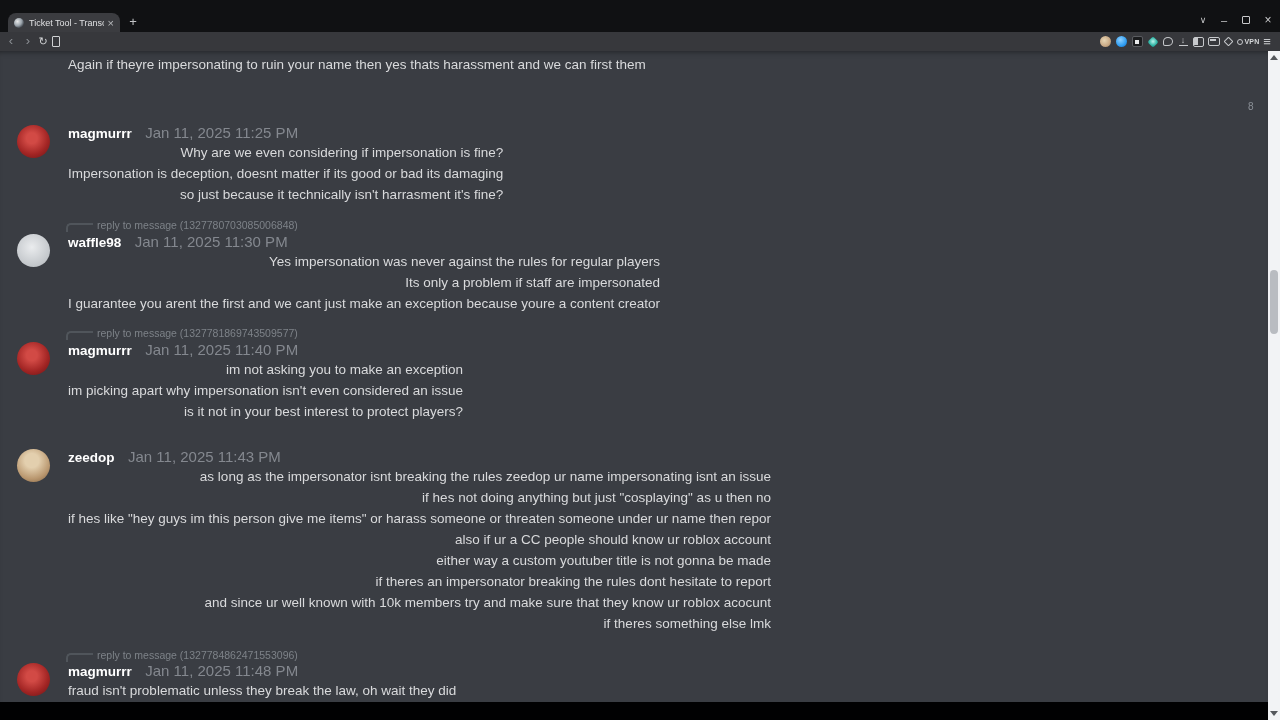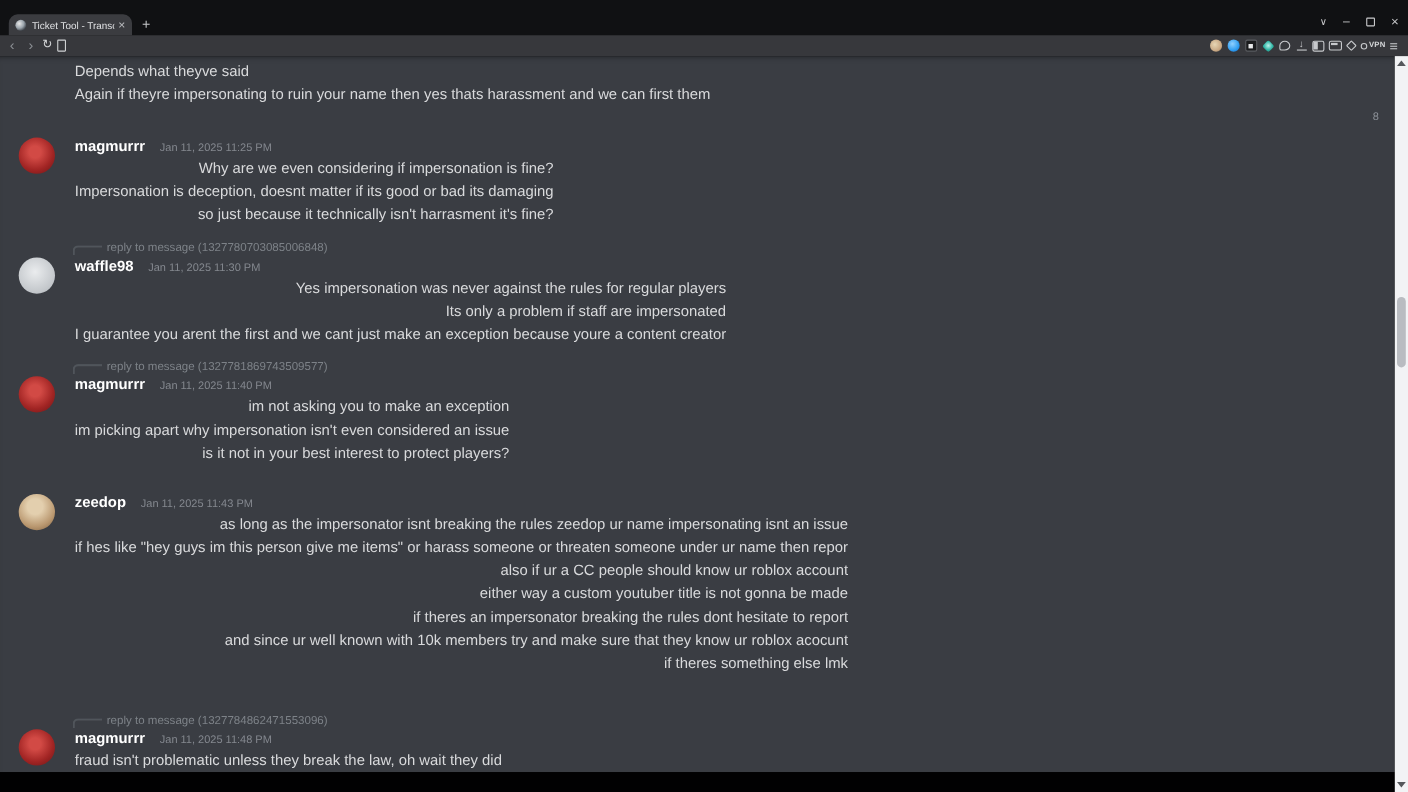--- a/index.html
+++ b/index.html
@@ -62,21 +62,21 @@
           box-shadow:inset 0 5px 6px -5px rgba(0,0,0,.55); }
   .bottom-bar { position:absolute; top:702px; left:0; width:1268px; height:18px; background:#010102; }
 
   .group { position:absolute; left:0; width:1268px; }
   .avatar { position:absolute; left:17px; top:1px; width:33px; height:33px; border-radius:50%; }
   .av-red   { background:radial-gradient(circle at 45% 40%, #d24a45 20%, #a22524 60%, #6d1516 95%); }
   .av-light { background:radial-gradient(circle at 45% 40%, #eaecee, #c2c6ca 70%, #9aa0a5); }
   .av-tan   { background:radial-gradient(circle at 45% 35%, #e3cfae 25%, #b9976f 65%, #7a5c3c); }
   .mhead { position:absolute; left:68px; top:0; height:18px; line-height:18px; white-space:nowrap; }
   .uname { font-size:13.5px; font-weight:600; color:#ffffff; }
-  .tstamp { font-size:10px; color:#84888f; margin-left:9px; }
+  .tstamp { font-size:15px; color:#84888f; margin-left:9px; }
   .mlines { position:absolute; left:68px; }
   .hlines { top:18px;text-align:right; }
   .line { height:21px; line-height:21px; font-size:13.5px; color:#d9dadc; white-space:nowrap; }
 
   .reply { position:absolute; left:0; width:1268px; height:13px;margin-left:36px; }
   .reply-elbow { position:absolute; left:30px; top:4px; width:27px; height:9px;
                  border-left:2px solid #50555b; border-top:2px solid #50555b; border-top-left-radius:5px; }
   .reply-text { position:absolute; left:61px; top:0; font-size:10.5px; line-height:13px; color:#7d8288; white-space:nowrap; }
 
   .side-glyph { position:absolute; left:1248px; top:50px; font-size:10px; color:#8b9097; }
@@ -164,21 +164,20 @@
       <span class="vpn-dot"></span>
       <span class="vpn-label">VPN</span>
     </div>
   <div class="ext e11">≡</div>
 </div>
 
 <div class="page">
 
   <div class="group g0">
     <div class="mlines">
-      <div class="line">Depends what theyve said</div>
       <div class="line">Again if theyre impersonating to ruin your name then yes thats harassment and we can first them</div>
     </div>
   </div>
 
   <div class="group g1">
     <div class="avatar av-red"></div>
     <div class="mhead">
       <span class="uname">magmurrr</span>
       <span class="tstamp">Jan 11, 2025 11:25 PM</span>
     </div>
@@ -226,20 +225,21 @@
   </div>
 
   <div class="group g4">
     <div class="avatar av-tan"></div>
     <div class="mhead">
       <span class="uname">zeedop</span>
       <span class="tstamp">Jan 11, 2025 11:43 PM</span>
     </div>
     <div class="mlines hlines">
       <div class="line">as long as the impersonator isnt breaking the rules zeedop ur name impersonating isnt an issue</div>
+      <div class="line">if hes not doing anything but just "cosplaying" as u then no</div>
       <div class="line">if hes like "hey guys im this person give me items" or harass someone or threaten someone under ur name then repor</div>
       <div class="line">also if ur a CC people should know ur roblox account</div>
       <div class="line">either way a custom youtuber title is not gonna be made</div>
       <div class="line">if theres an impersonator breaking the rules dont hesitate to report</div>
       <div class="line">and since ur well known with 10k members try and make sure that they know ur roblox acocunt</div>
       <div class="line">if theres something else lmk</div>
     </div>
   </div>
 
   <div class="reply r3">

